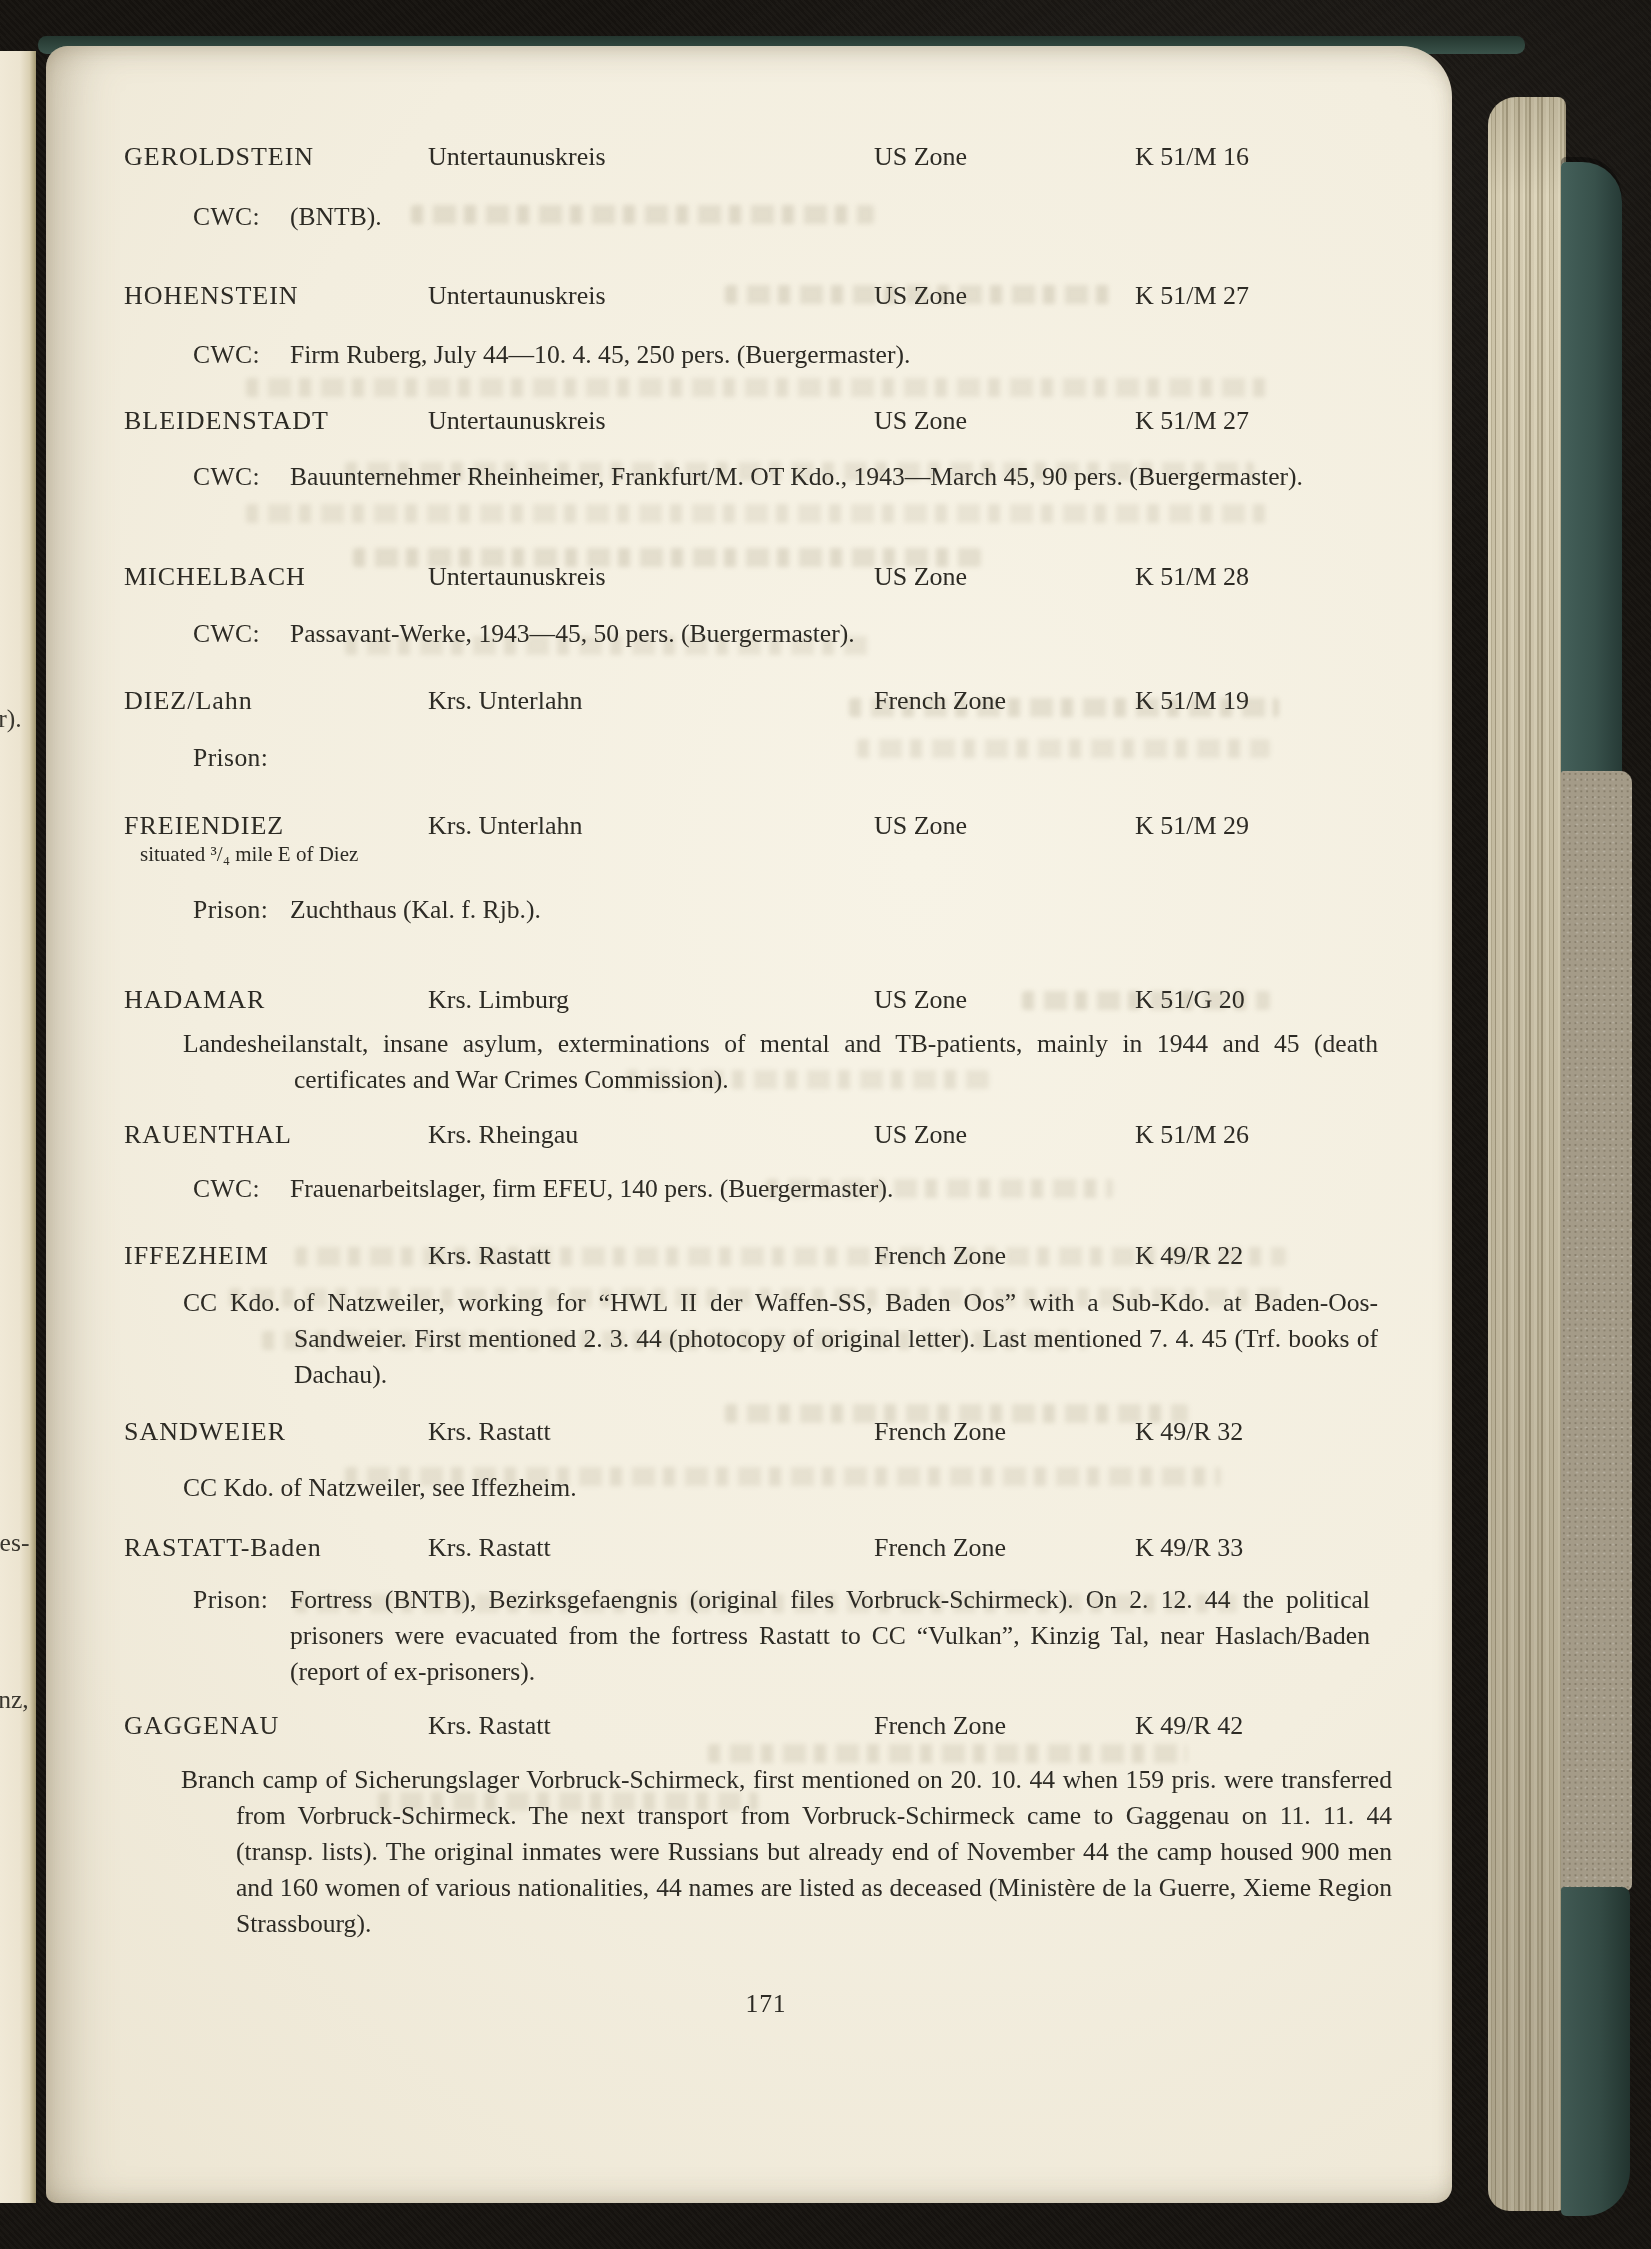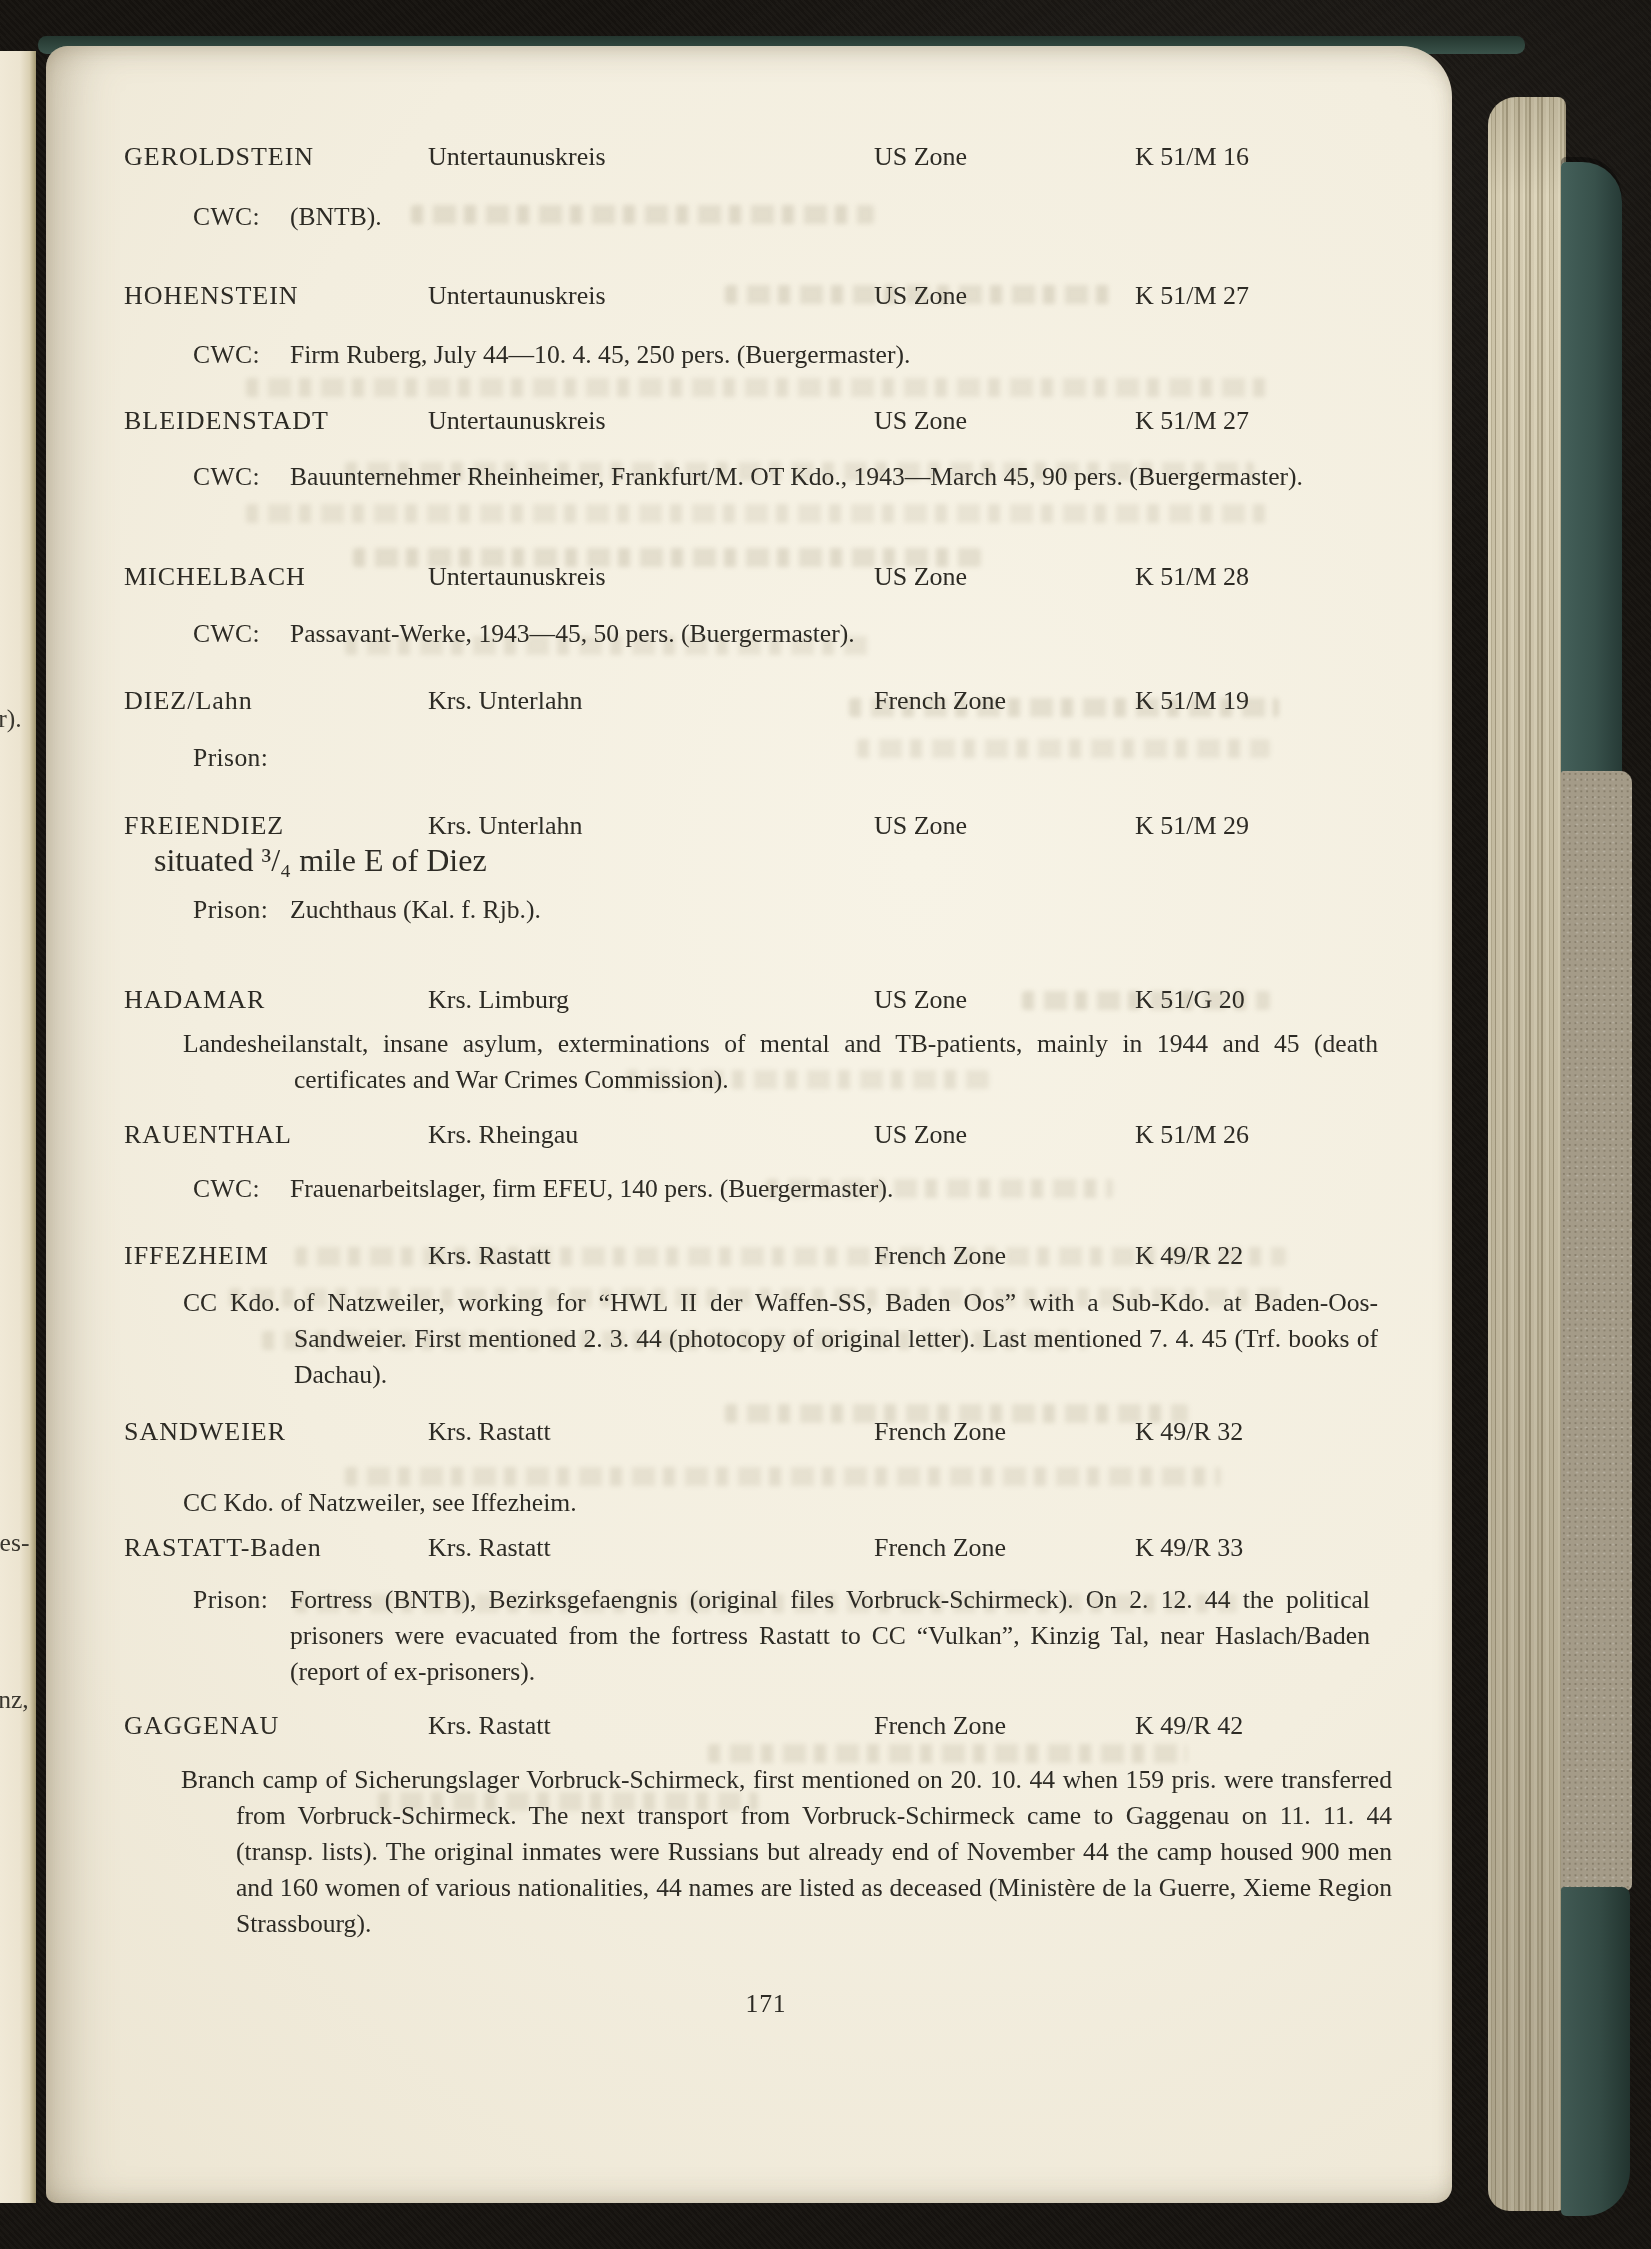--- a/index.html
+++ b/index.html
@@ -65,21 +65,21 @@
   .c.district{left:382px;}
   .c.zone{left:828px;}
   .c.code{left:1065px;margin-left:24px;}
   .detail{position:absolute;left:0;width:100%;font-size:25.6px;line-height:36px;}
   .detail .label{position:absolute;left:147px;top:0;letter-spacing:0.4px;}
   .text{color:#2d2b25;}
   .text.labeled{margin-left:244px;width:1080px;text-align:justify;}
   .text.flow{margin-left:248px;width:1084px;text-indent:-111px;text-align:justify;}
   .text.flow2{margin-left:190px;width:1156px;text-indent:-55px;text-align:justify;}
   .text.single{margin-left:137px;}
-  .note{position:absolute;left:108px;font-size:32px;}
+  .note{position:absolute;left:94px;font-size:21px;}
   .pagenum{position:absolute;top:1943px;left:720px;transform:translateX(-50%);
     font-size:25.6px;color:#2d2b25;letter-spacing:0.8px;}
 </style>
 </head>
 <body>
 
 <div class="stage">
 
   <div class="cover-top-edge"></div>
   <div class="fore-edge"></div>
@@ -233,21 +233,21 @@
       </div>
     </section>
 
     <section class="entry" style="top:1369px">
       <div class="row">
         <span class="c name">SANDWEIER</span>
         <span class="c district">Krs. Rastatt</span>
         <span class="c zone">French Zone</span>
         <span class="c code">K 49/R 32</span>
       </div>
-      <div class="detail" style="top:70px">
+      <div class="detail" style="top:55px">
         <div class="text single">CC Kdo. of Natzweiler, see Iffezheim.</div>
       </div>
     </section>
 
     <section class="entry" style="top:1485px">
       <div class="row">
         <span class="c name">RASTATT-Baden</span>
         <span class="c district">Krs. Rastatt</span>
         <span class="c zone">French Zone</span>
         <span class="c code">K 49/R 33</span>

